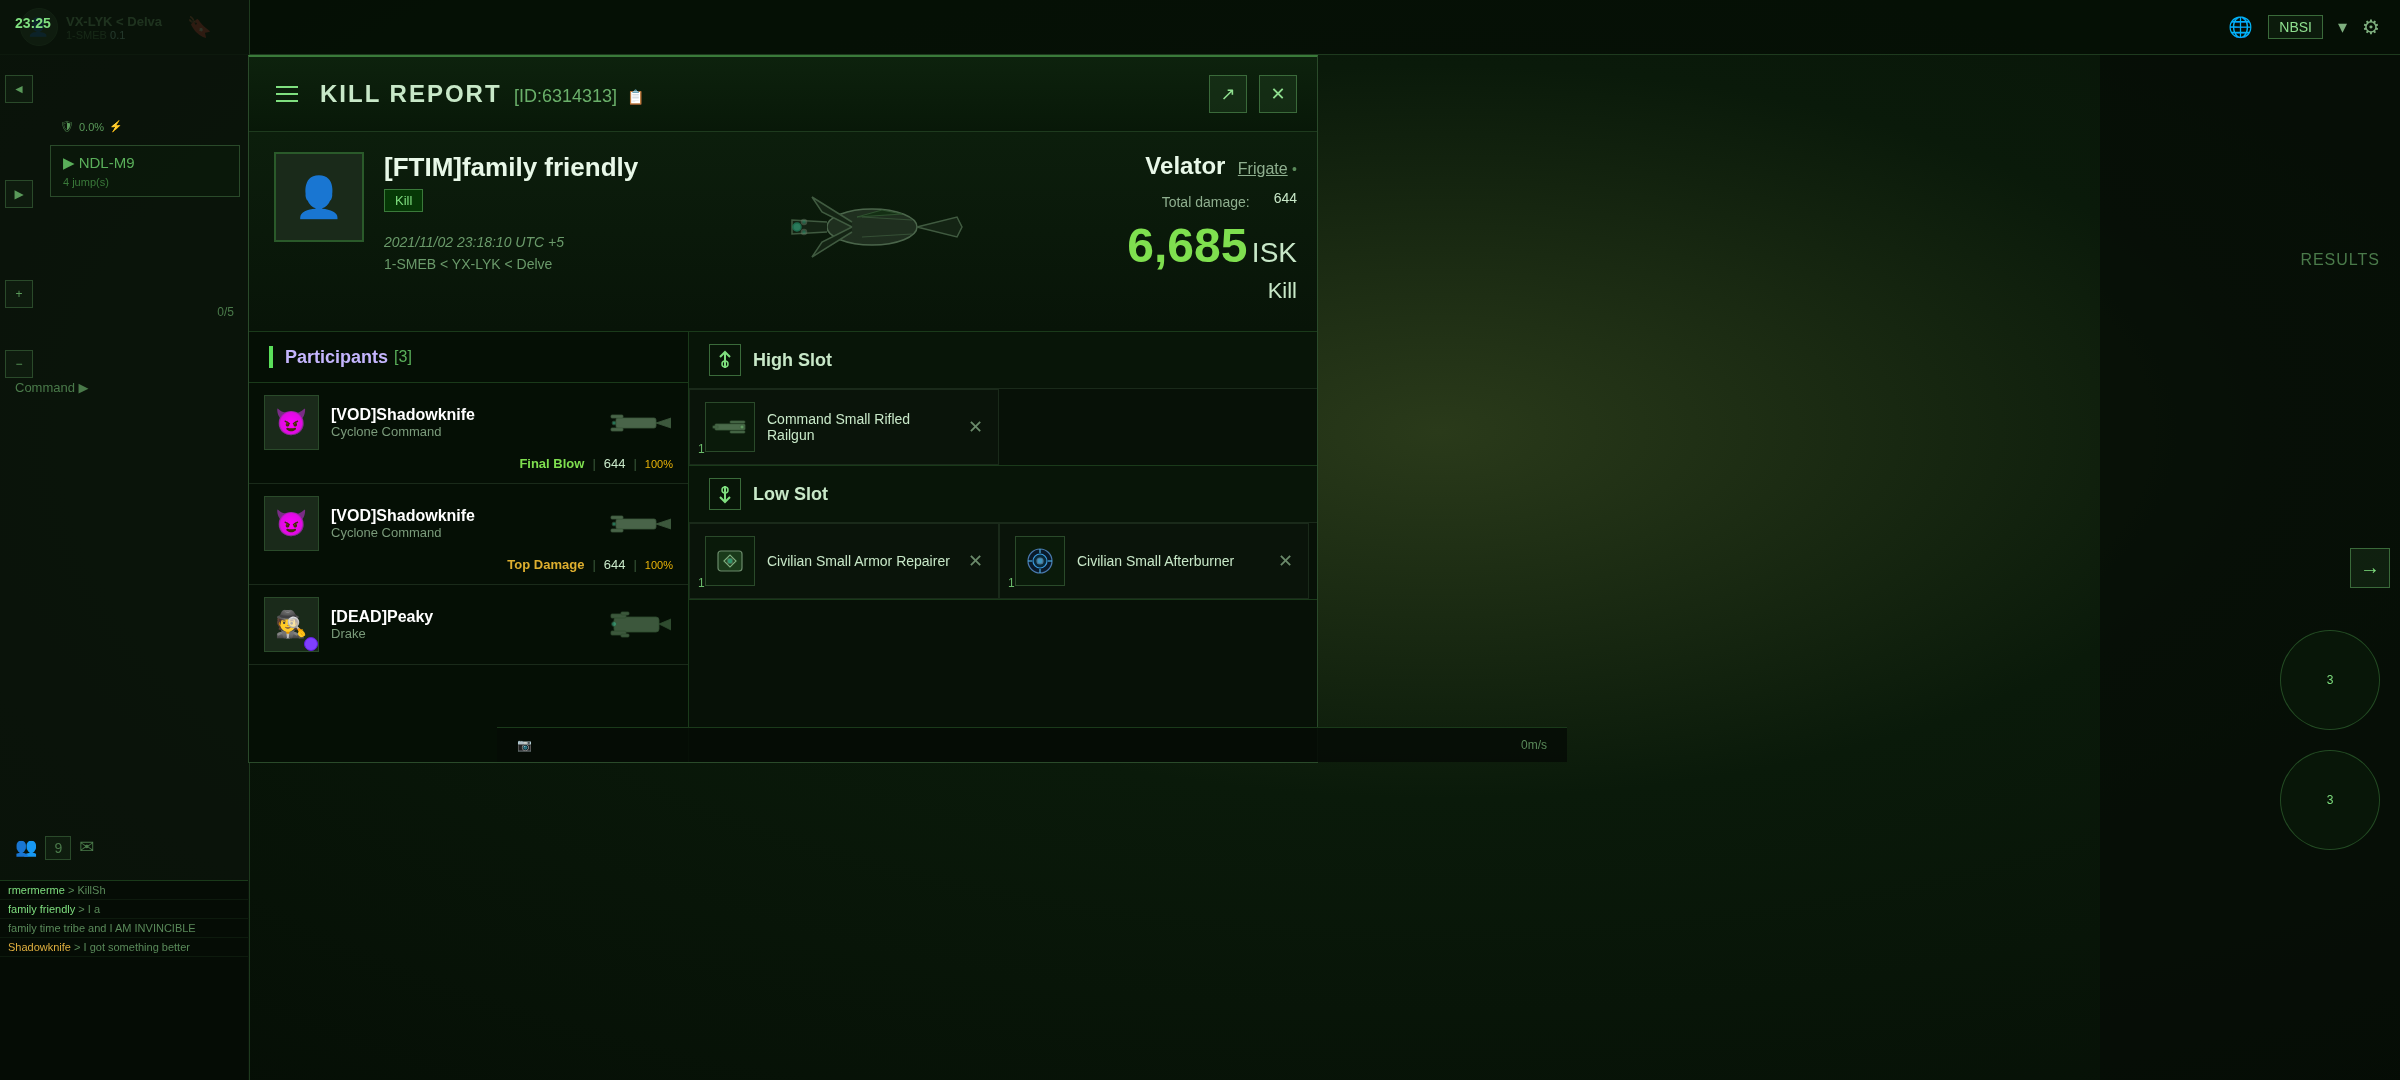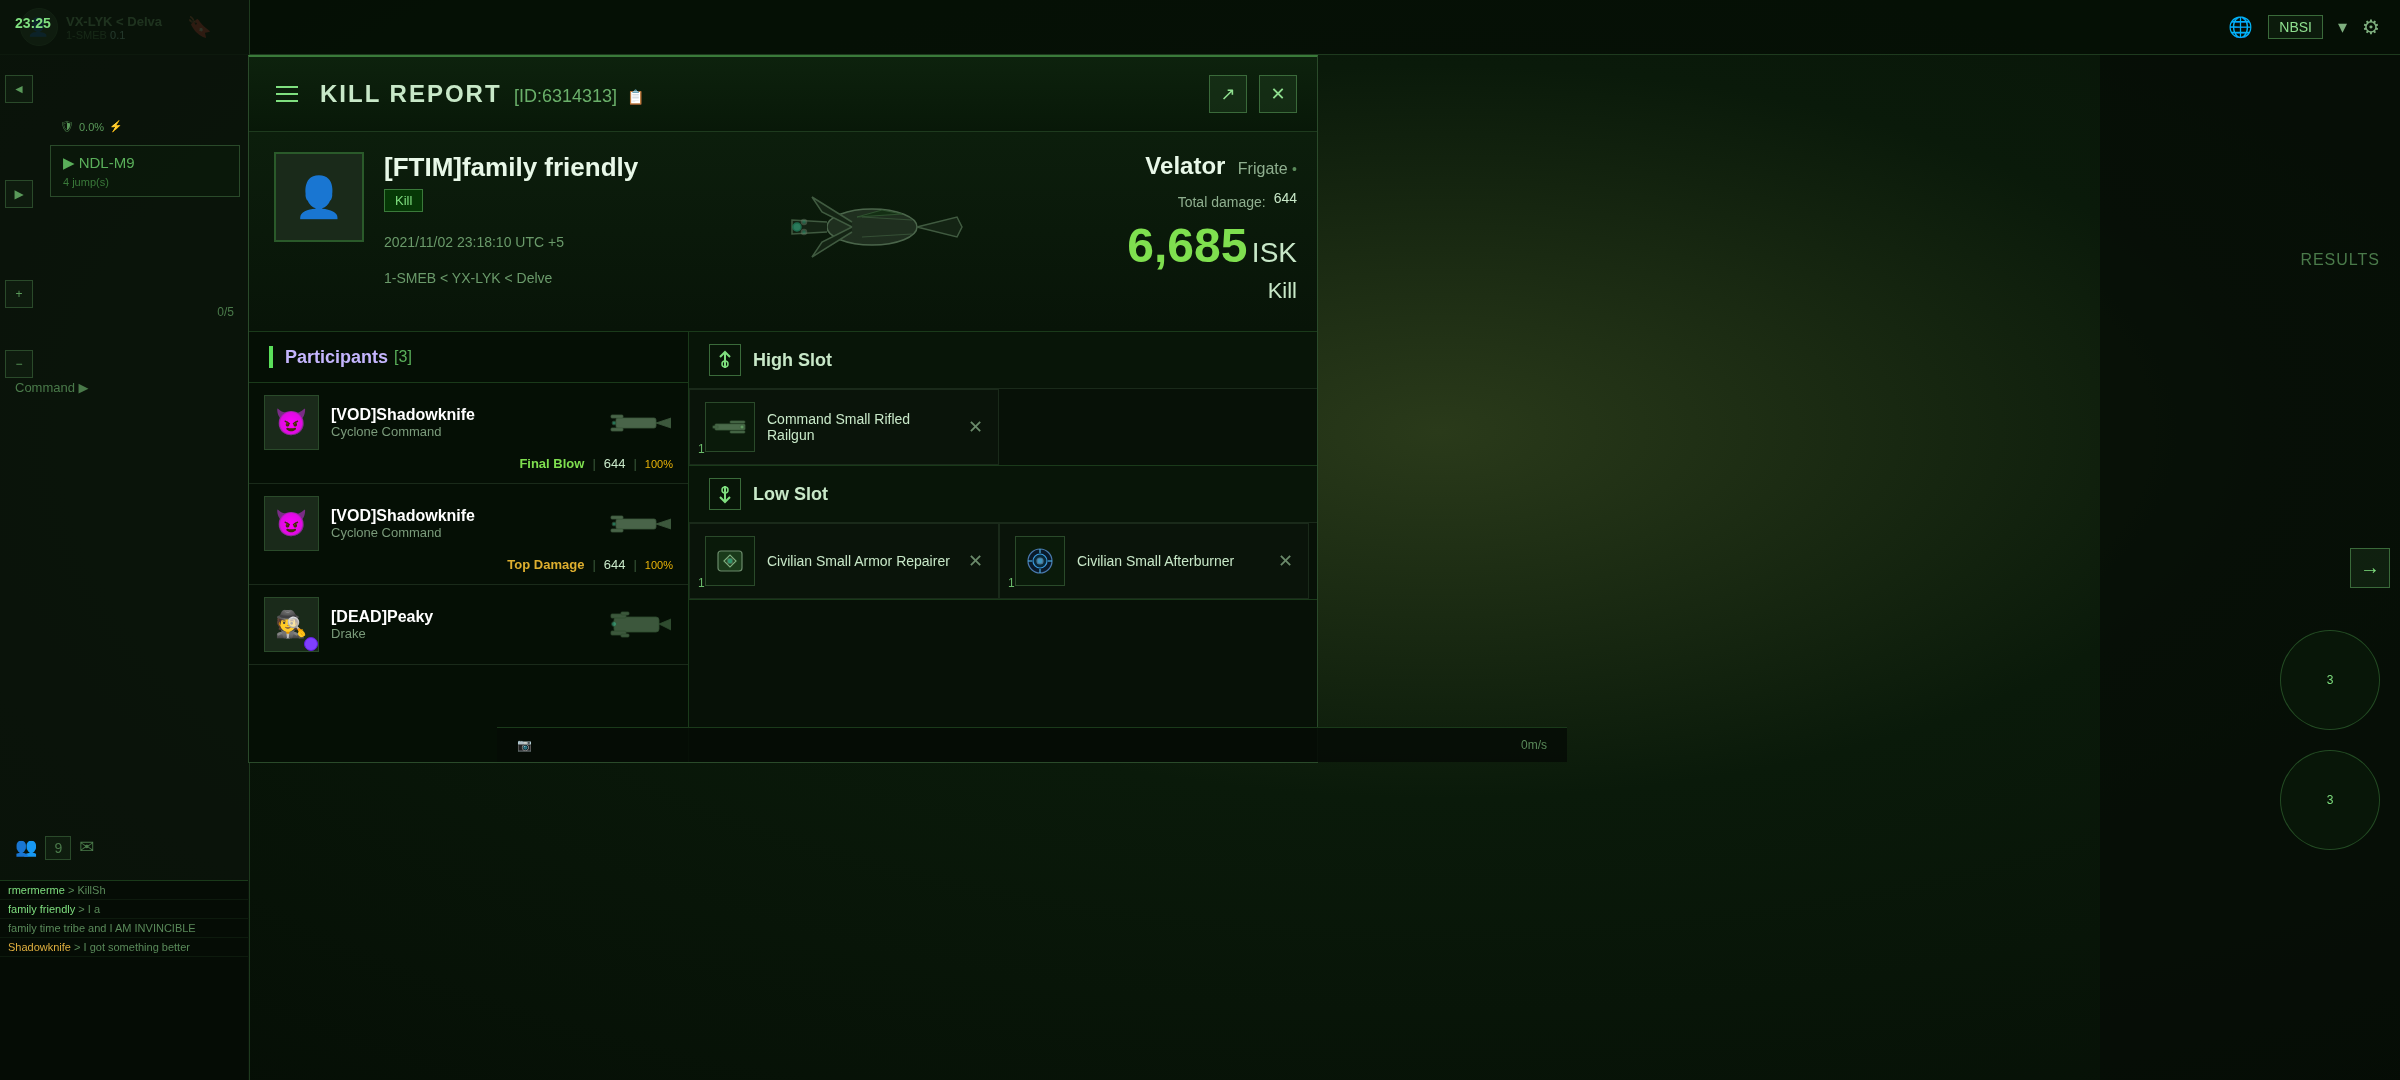--- a/index.html
+++ b/index.html
@@ -181,21 +181,22 @@
       border: 1px solid #3a7a3a;
       color: #7fdf7f;
       padding: 3px 10px;
       font-size: 13px;
       margin-bottom: 10px;
     }
 
     .kill-timestamp {
       color: #6a9a6a;
       font-size: 14px;
-      margin-bottom: 20px;
+      margin-bottom: 6px;
+      font-style: italic;
     }
 
     .kill-location {
       color: #6a9a6a;
       font-size: 14px;
     }
 
     
     .ship-image {
       position: absolute;
@@ -223,20 +224,21 @@
     .ship-class-name {
       color: #e8f8e8;
       font-size: 24px;
       font-weight: bold;
     }
 
     .ship-class-type {
       color: #8faf8f;
       font-size: 16px;
       margin-left: 8px;
+      text-decoration: underline;
     }
 
     .total-damage-label {
       color: #8faf8f;
       font-size: 14px;
       margin-top: 8px;
     }
 
     .total-damage-value {
       color: #c8e8c8;
@@ -691,21 +693,21 @@
         </g>
       </svg>
     </div>
 
     <div class="ship-info-right">
       <div>
         <span class="ship-class-name">Velator</span>
         <span class="ship-class-type">Frigate</span>
         <span style="color:#5a8a5a;font-size:14px;"> •</span>
       </div>
-      <div style="display:flex;align-items:center;gap:8px;justify-content:flex-end;margin-top:6px;">
+      <div style="display:flex;align-items:center;gap:24px;justify-content:flex-end;margin-top:6px;">
         <span class="total-damage-label">Total damage:</span>
         <span class="total-damage-value">644</span>
       </div>
       <div style="margin-top:8px;">
         <span class="isk-value">6,685</span>
         <span class="isk-label">ISK</span>
       </div>
       <div class="kill-type-label">Kill</div>
     </div>
   </div>

